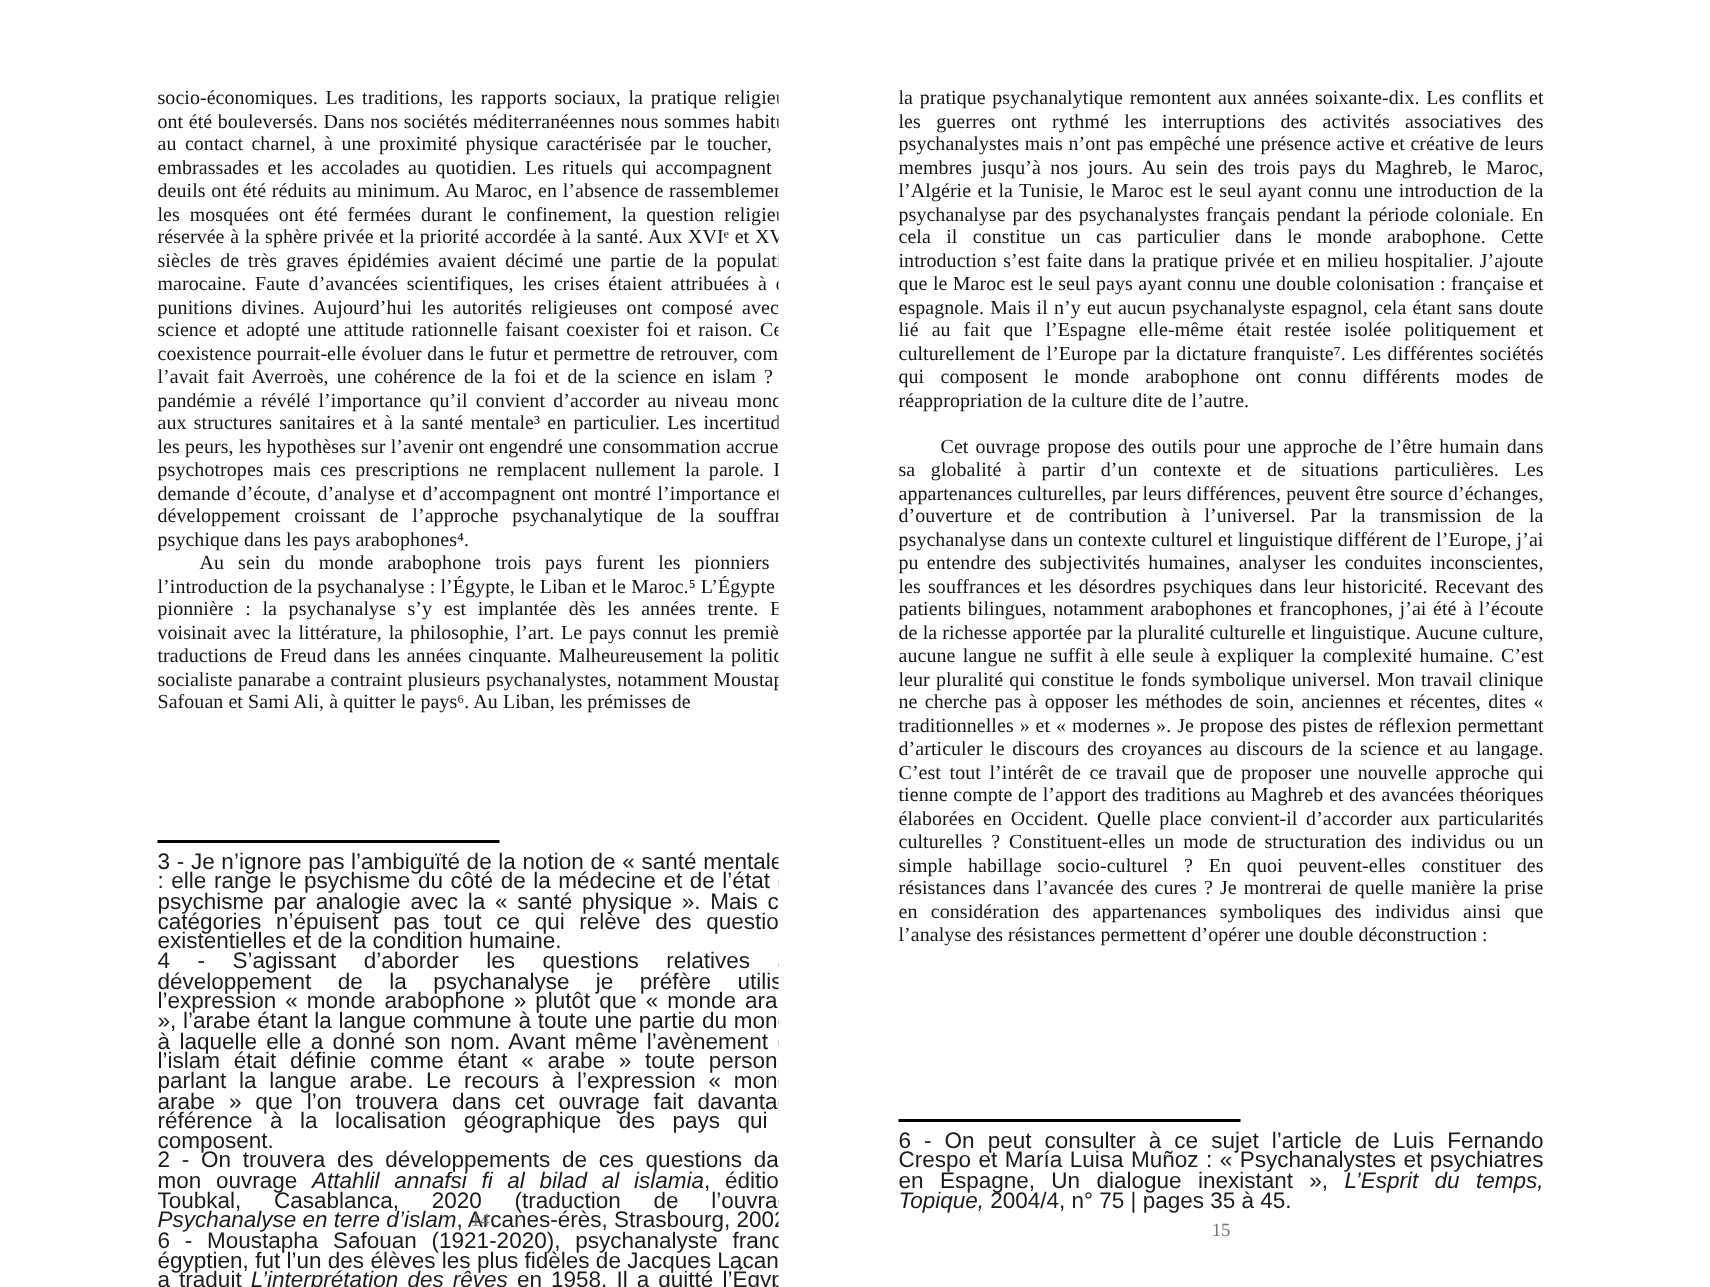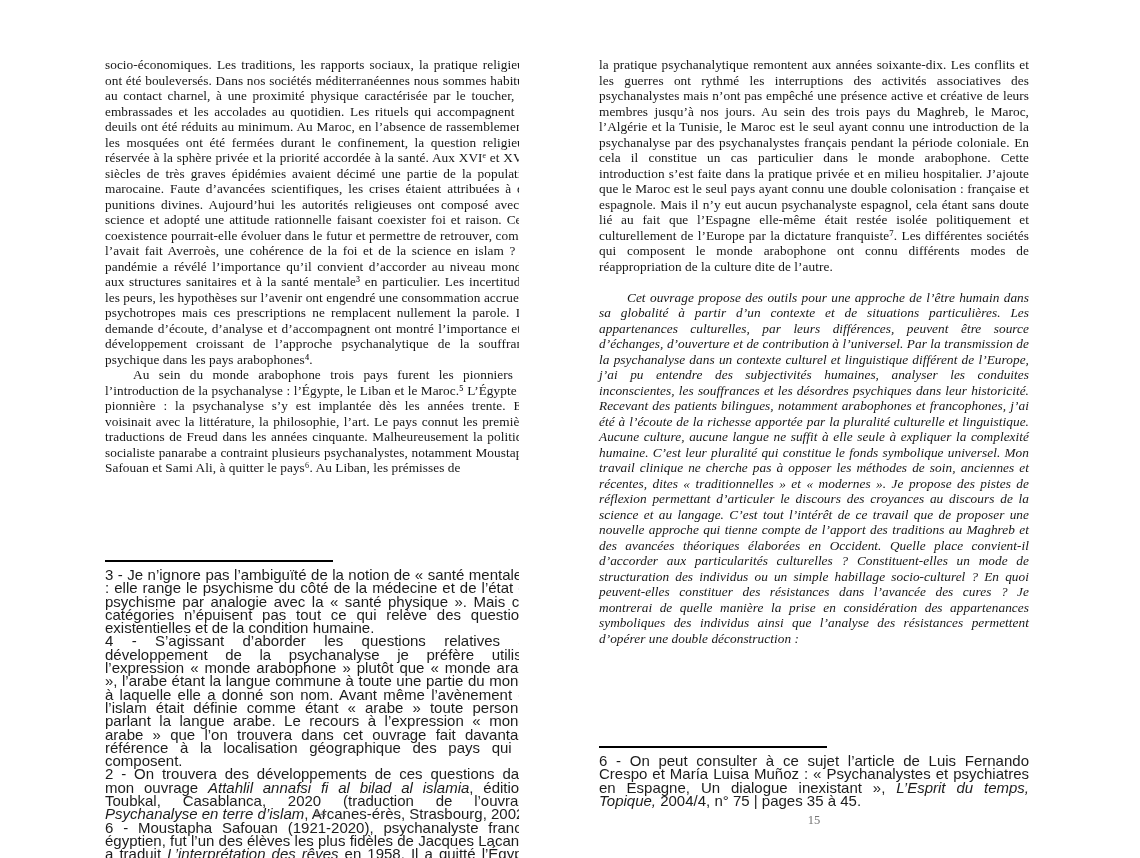--- a/index.html
+++ b/index.html
@@ -17,21 +17,21 @@
     position: absolute; top: 57px; width: 430px;
     font-size: 13.3px; line-height: 15.5px;
     text-align: justify;
     letter-spacing: 0.05px;
   }
   .page-left .body-text { left: 60px; }
   .page-right .body-text { left: 80px; }
 
   .para { text-align: justify; }
   .para.indent { text-indent: 28px; }
-  .para.gap-before { margin-top: 15.5px; font-style: italic; }
+  .para.gap-before { margin-top: 15.5px; }
 
   .footnotes {
     position: absolute; width: 430px;
     font-family: "Liberation Sans", "DejaVu Sans", sans-serif;
     font-size: 15px; line-height: 13.3px;
     text-align: justify;
     color: #1c1c1c;
   }
   .page-left .footnotes { left: 60px; top: 560px; }
   .page-right .footnotes { left: 80px; top: 746px; }

